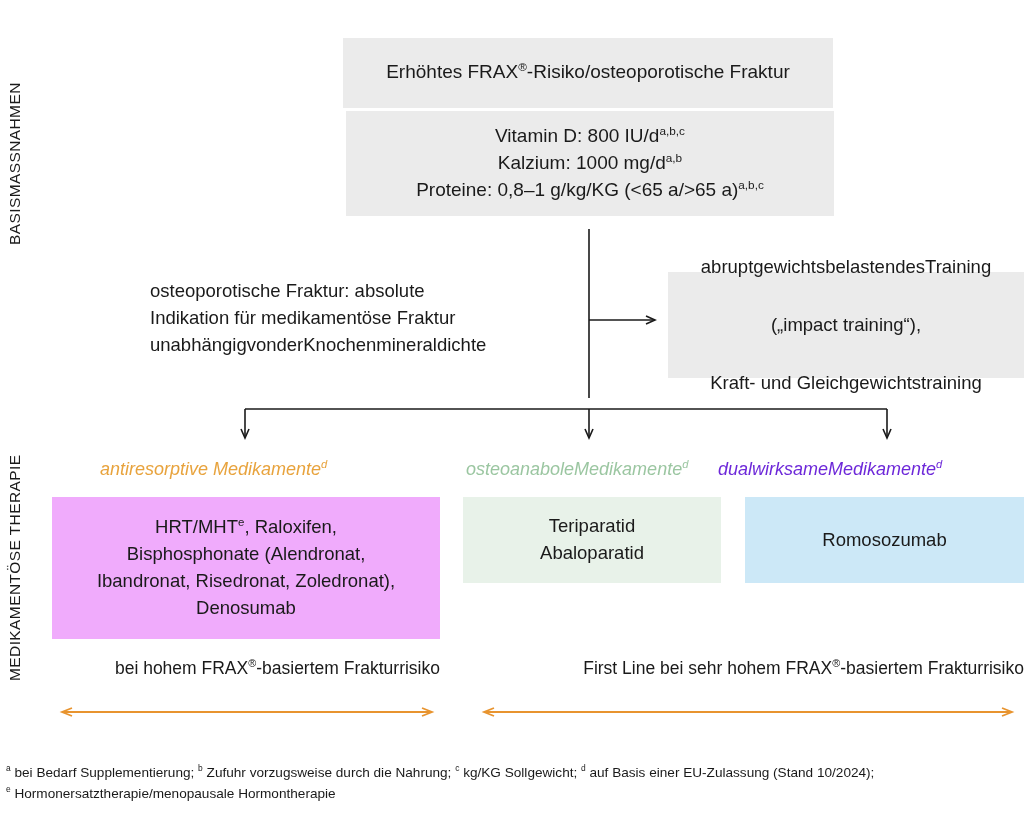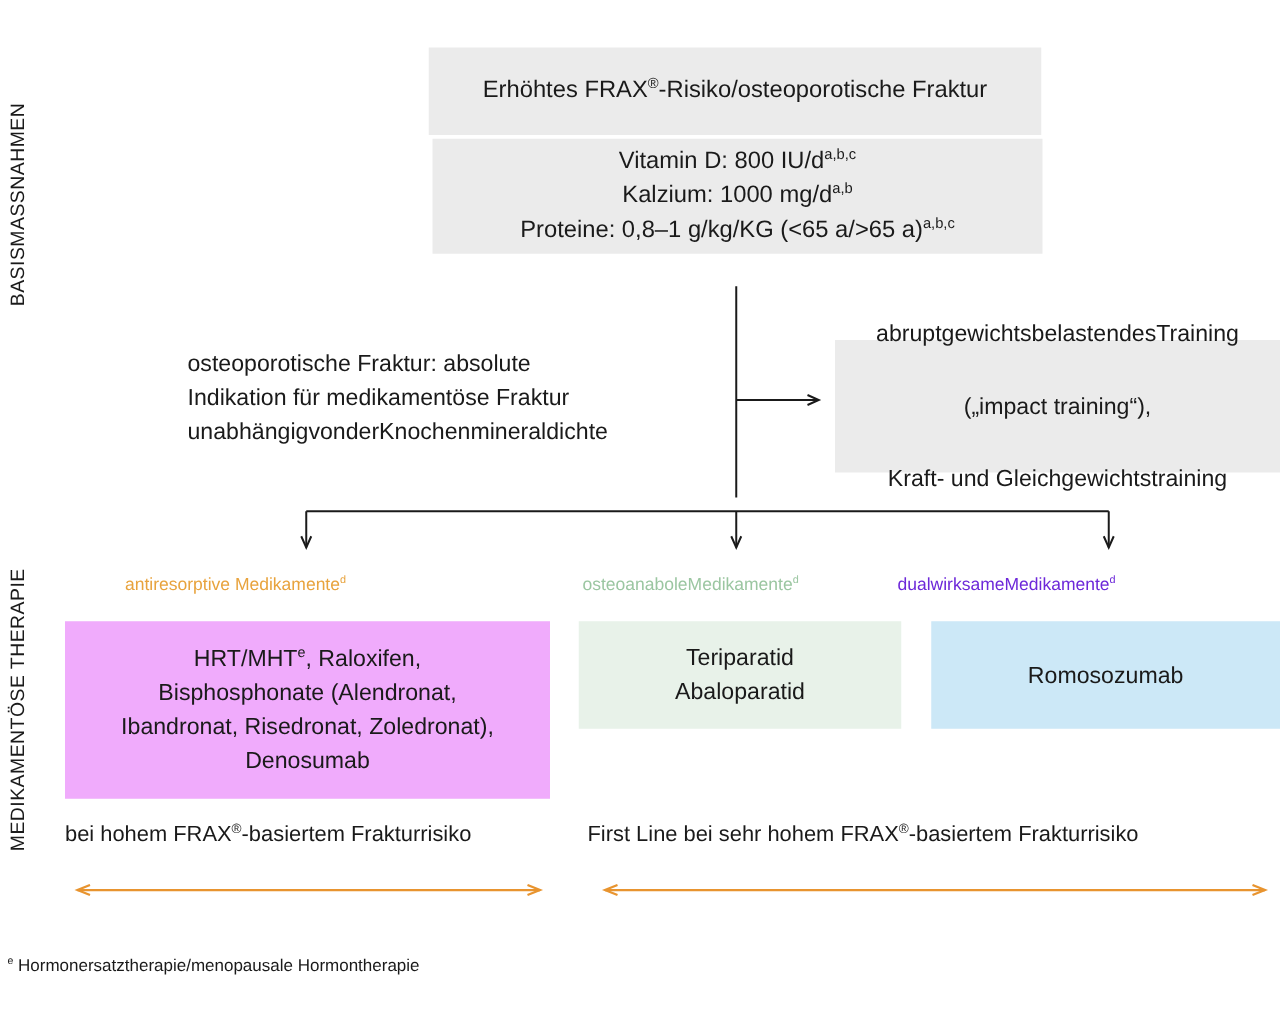--- a/index.html
+++ b/index.html
@@ -60,21 +60,21 @@
     left: 343px;
     top: 2px;
     width: 490px;
     height: 70px;
     margin-top: 36px;
   }
   #box-base {
     left: 346px;
     top: 111px;
     width: 488px;
-    height: 92px;
+    height: 105px;
   }
   #box-training {
     left: 668px;
     top: 272px;
     width: 356px;
     height: 106px;
     font-size: 18.5px;
     gap: 32px;
   }
 
@@ -123,34 +123,35 @@
     top: 497px;
     width: 279px;
     height: 86px;
     background: #cce8f7;
     justify-content: center;
   }
 
   
   .cat-label {
     position: absolute;
-    font-size: 14px;
+    font-size: 18px;
     white-space: nowrap;
+    font-style: italic;
   }
   #cat-anti  { left: 100px; top: 458px; color: #e8a33d; }
   #cat-osteo { left: 466px; top: 458px; color: #9bc6a1; }
   #cat-dual  { left: 718px; top: 458px; color: #6d28d9; }
   .sup { font-size: 0.62em; vertical-align: super; }
 
   
   .risk-caption {
     position: absolute;
     font-size: 17.5px;
     color: #1a1a1a;
-    text-align: left;
+    text-align: right;
     white-space: nowrap;
   }
   #risk-left  { left: 52px; top: 657px; width: 388px; }
   #risk-right { left: 470px; top: 657px; width: 554px; }
 
   
   #footnotes {
     position: absolute;
     left: 6px;
     top: 762px;
@@ -248,16 +249,17 @@
 
   <div class="medbox" id="box-dual">
     <div>Romosozumab</div>
   </div>
 
   <div class="risk-caption" id="risk-left"><span>bei hohem FRAX</span><span class="sup">®</span><span>-basiertem Frakturrisiko</span></div>
 
   <div class="risk-caption" id="risk-right"><span>First Line bei sehr hohem FRAX</span><span class="sup">®</span><span>-basiertem Frakturrisiko</span></div>
 
   <div id="footnotes">
+    <div><span class="sup">a</span><span> bei Bedarf Supplementierung; </span><span class="sup">b</span><span> Zufuhr vorzugsweise durch die Nahrung; </span><span class="sup">c</span><span> kg/KG Sollgewicht; </span><span class="sup">d</span><span> auf Basis einer EU-Zulassung (Stand 10/2024);</span></div>
     <div><span class="sup">e</span><span> Hormonersatztherapie/menopausale Hormontherapie</span></div>
   </div>
 
 </div>
 
 </body></html>

